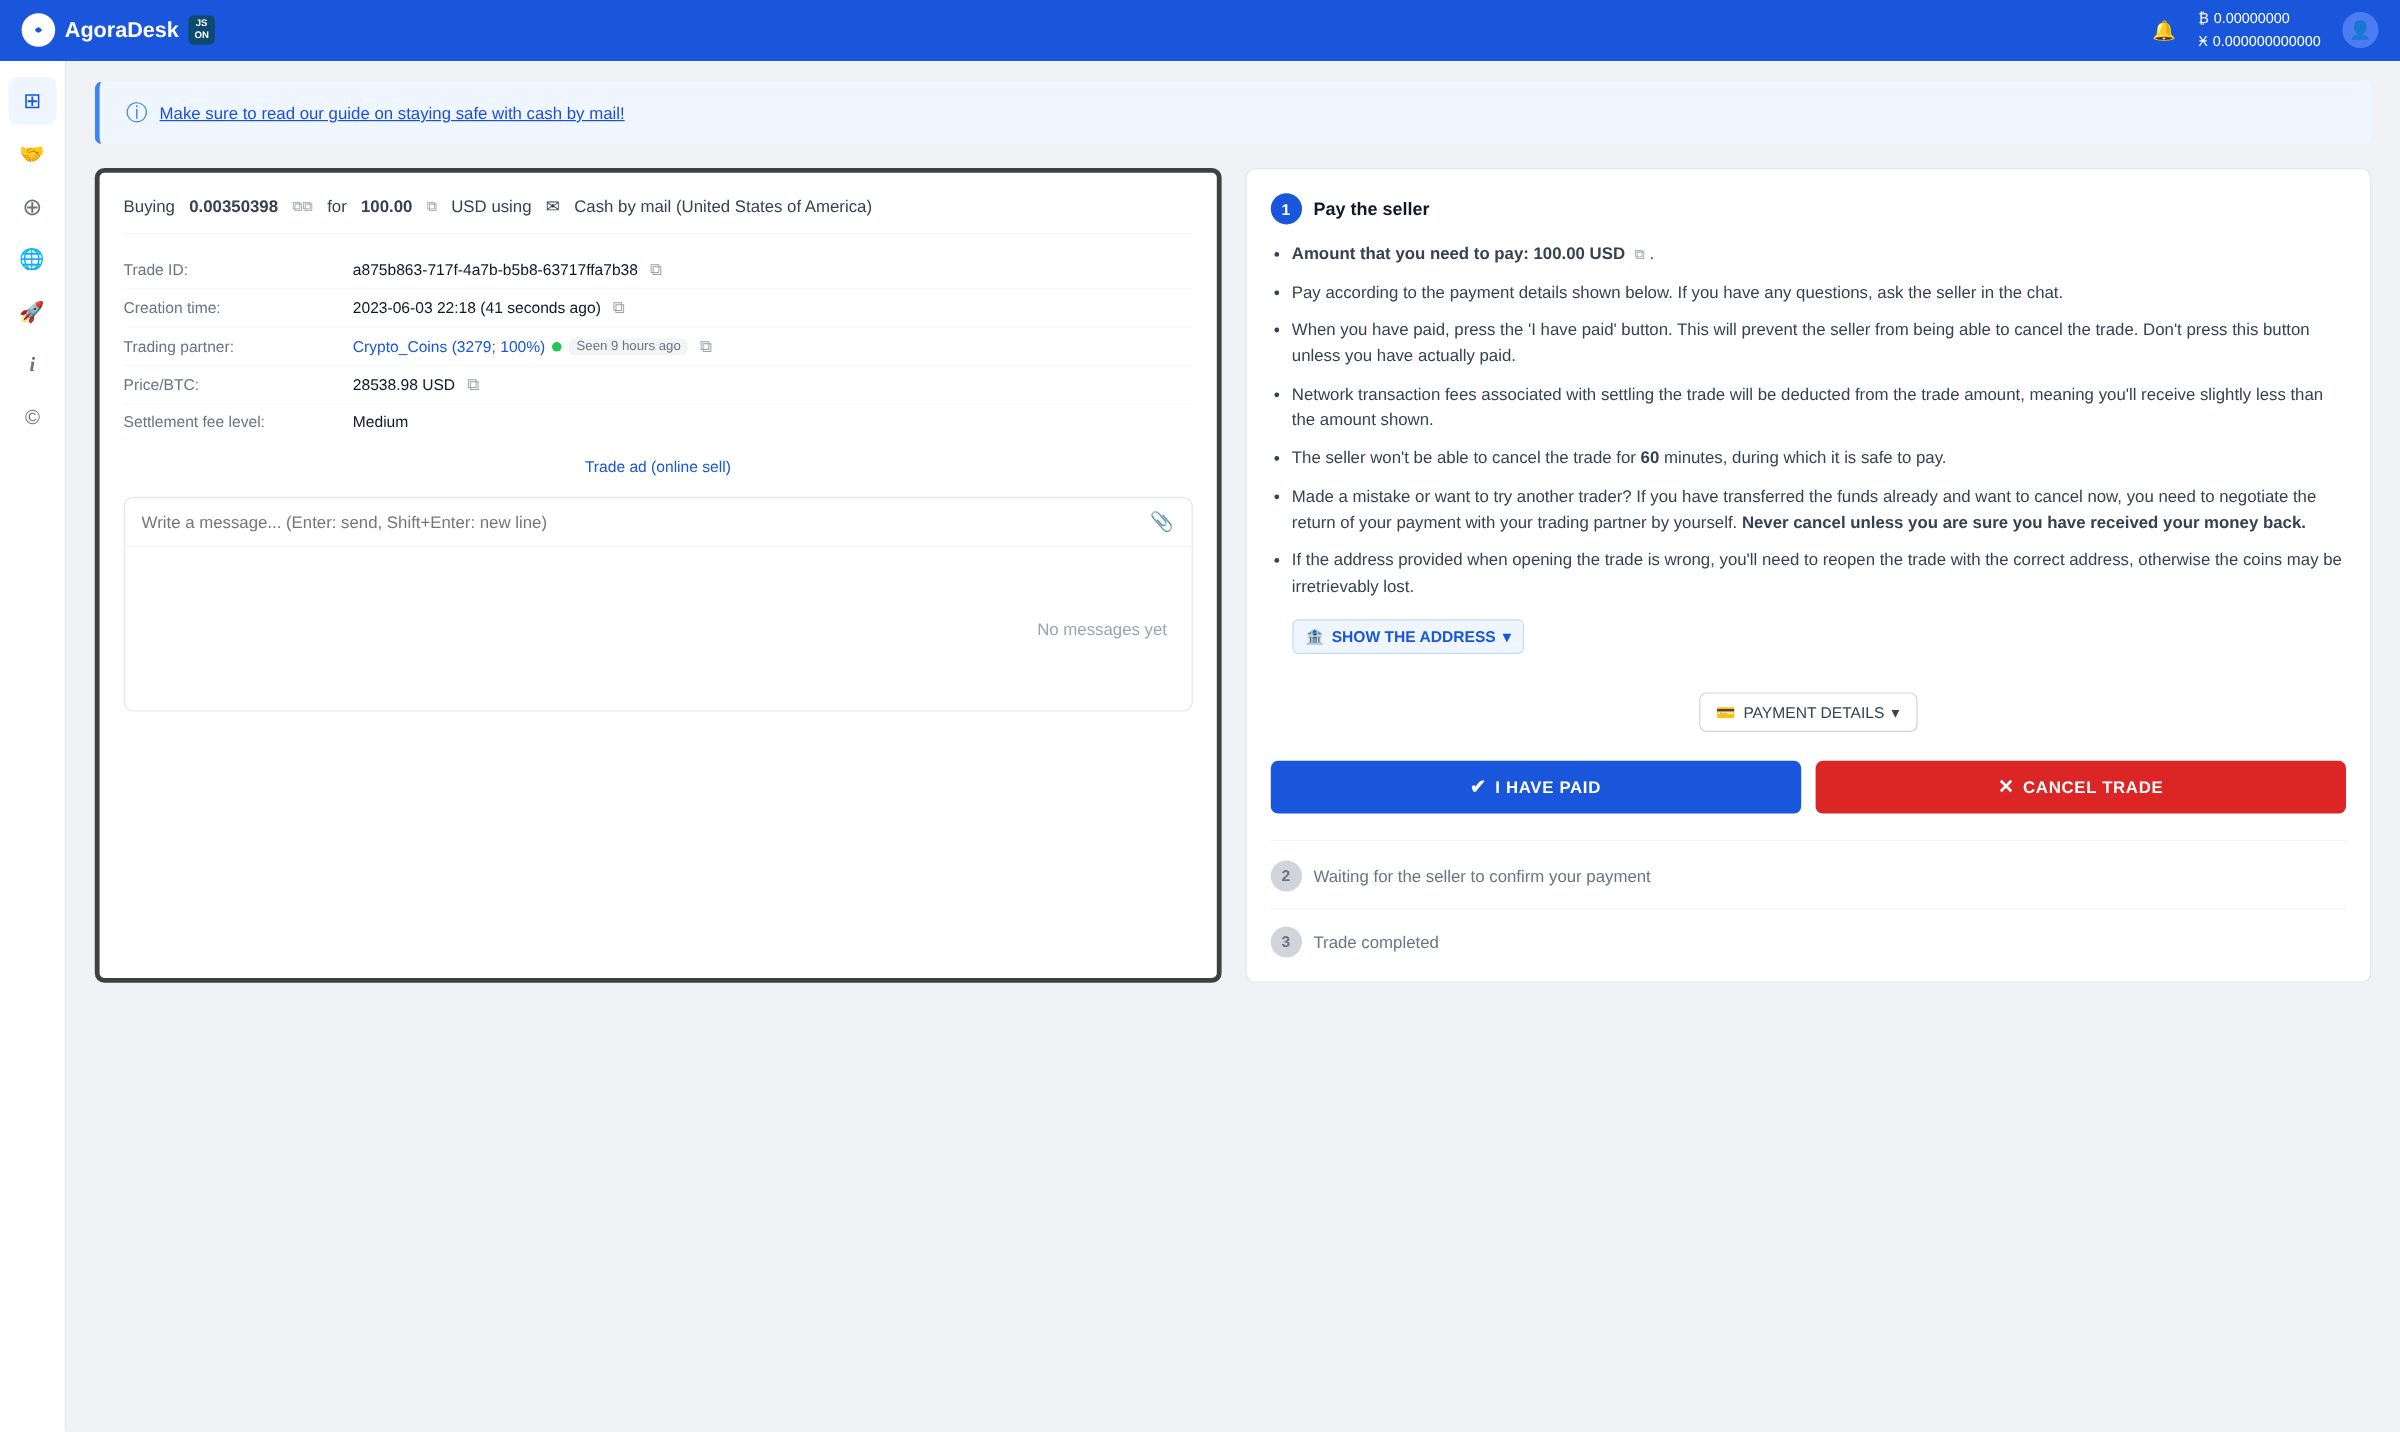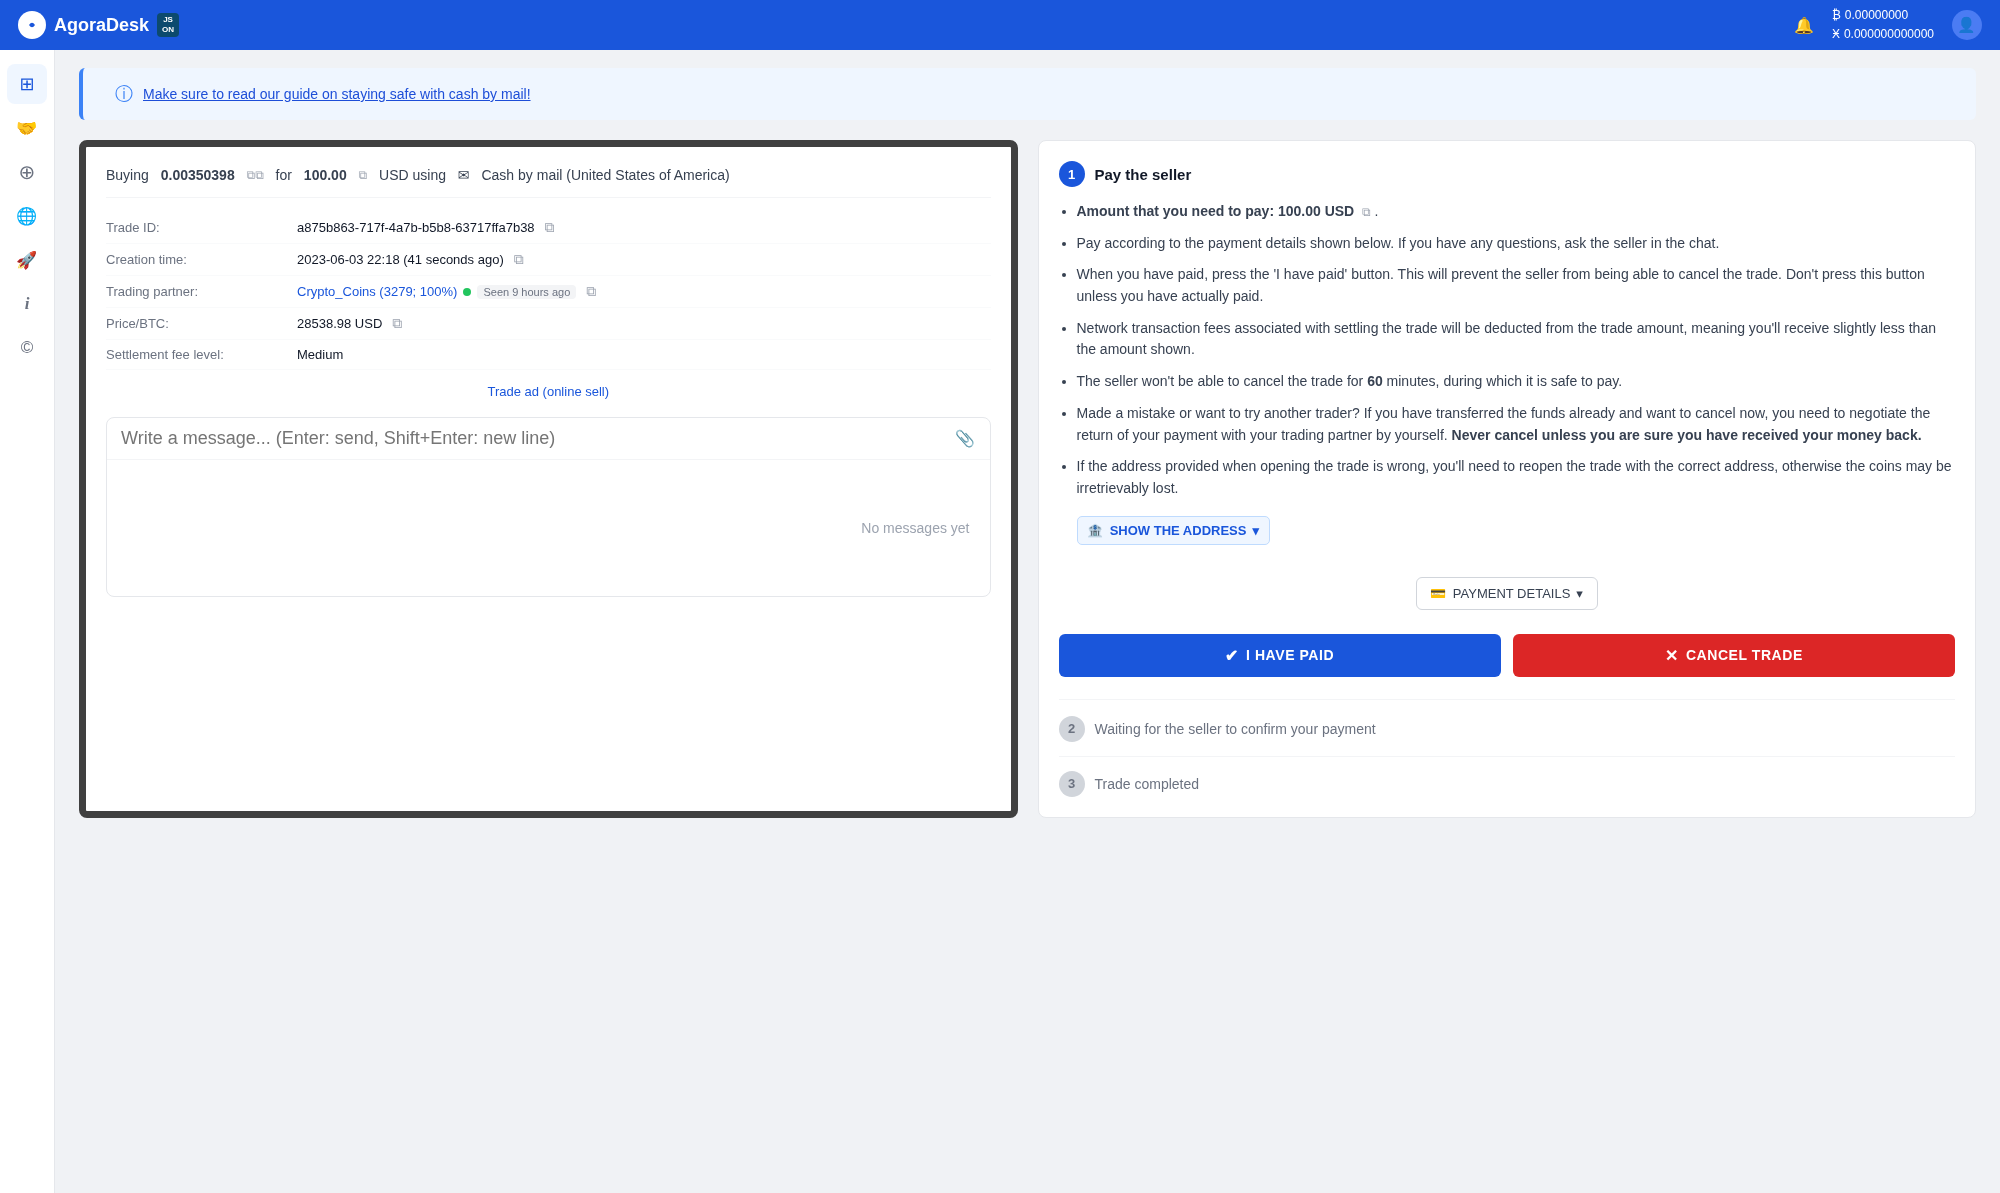--- a/index.html
+++ b/index.html
@@ -69,21 +69,21 @@
       margin-top: 50px;
       padding: 18px 24px;
       min-height: calc(100vh - 50px);
     }
 
     
     .alert-banner {
       background: #eff6ff;
       border-left: 4px solid #3b82f6;
       border-radius: 6px;
-      padding: 14px 32px;
+      padding: 14px 22px;
       display: flex;
       align-items: center;
       gap: 10px;
       margin-bottom: 20px;
       color: #1d4ed8;
       font-size: 14px;
     }
     .alert-banner a {
       color: #1d4ed8;
       text-decoration: underline;
@@ -95,21 +95,21 @@
       display: grid;
       grid-template-columns: 1fr 1fr;
       gap: 20px;
     }
 
     
     .trade-left {
       background: #fff;
       border-radius: 8px;
       padding: 20px;
-      border: 7px solid #404040;
+      border: 4px solid #404040;
     }
     .trade-header {
       font-size: 14px;
       color: #374151;
       padding-bottom: 14px;
       border-bottom: 1px solid #f3f4f6;
       display: flex;
       align-items: center;
       flex-wrap: wrap;
       gap: 4px;
@@ -171,21 +171,21 @@
       background: #fff;
       border-radius: 8px;
       border: 1px solid #e5e7eb;
     }
     .chat-input-row {
       display: flex; align-items: center; gap: 8px;
       padding: 10px 14px;
       border-bottom: 1px solid #f3f4f6;
     }
     .chat-input {
-      flex: 1; border: none; outline: none; font-size: 18px; color: #374151;
+      flex: 1; border: none; outline: none; font-size: 14px; color: #374151;
       background: transparent;
     }
     .chat-attach-icon { color: #9ca3af; font-size: 16px; cursor: pointer; }
     .chat-empty {
       text-align: right; color: #9ca3af; padding: 60px 20px; font-size: 14px;
     }
 
     
     .trade-right {
       background: #fff;

